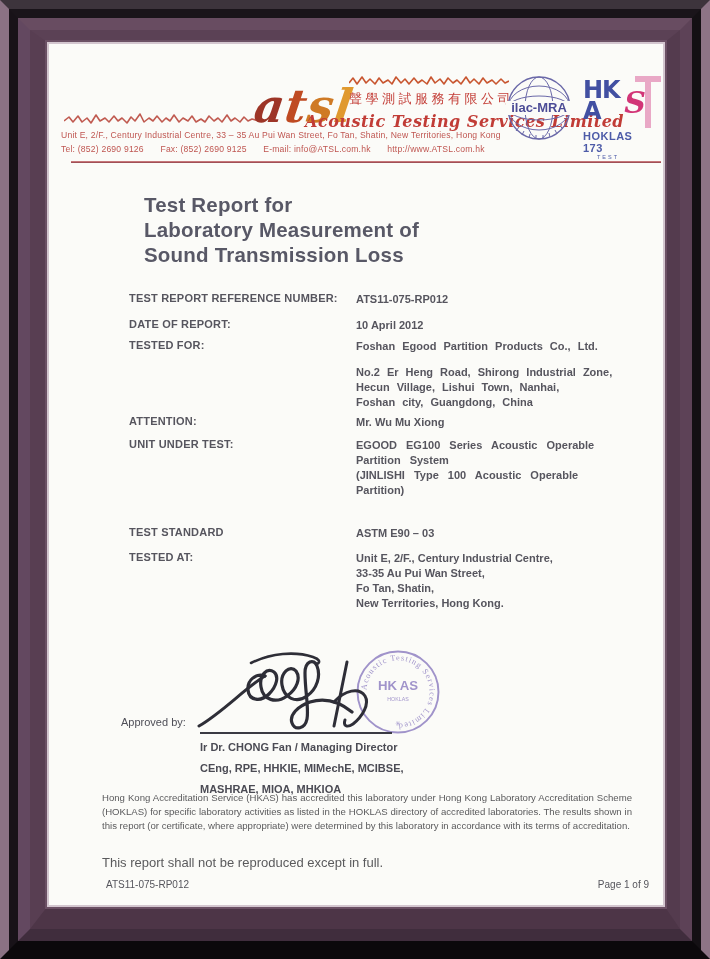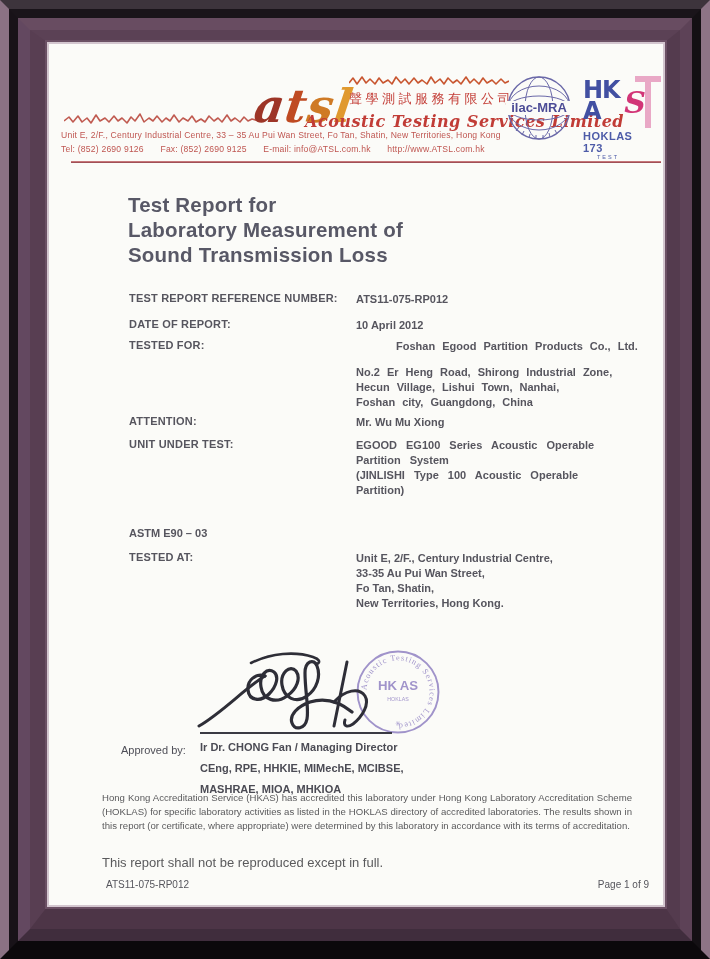--- a/index.html
+++ b/index.html
@@ -44,36 +44,36 @@
   .hkas-letters{font-weight:bold;color:#4250a2;font-size:24px;line-height:21px;
                 letter-spacing:-1px;font-family:"DejaVu Sans", sans-serif;position:relative;width:46px;}
   .hkas-s{position:absolute;right:-16px;top:8px;font-family:"DejaVu Serif", serif;font-style:italic;
           font-weight:bold;font-size:30px;color:#d23577;line-height:1;}
   .hkas-t{position:absolute;right:-22px;top:-4px;width:6px;height:52px;background:#e9a8c6;}
   .hkas-t:before{content:"";position:absolute;left:-10px;top:0;width:26px;height:6px;background:#e9a8c6;}
   .hoklas{margin-top:8px;font-size:11px;font-weight:bold;color:#4d5ba8;letter-spacing:0.5px;}
   .hoklas-test{font-size:5.5px;color:#4d5ba8;letter-spacing:2px;margin-left:14px;}
   
   .title{
-    left:79px;top:148px;font-size:20.5px;line-height:25px;font-weight:bold;
+    left:95px;top:148px;font-size:20.5px;line-height:25px;font-weight:bold;
     color:#585866;white-space:pre-line;letter-spacing:0.2px;
   }
   
   .field-row{left:80px;right:18px;display:flex;}
   .field-label{width:227px;flex:0 0 227px;font-size:11px;font-weight:bold;color:#56555e;letter-spacing:0.2px;}
   .field-value{flex:1;font-size:11px;line-height:15px;font-weight:bold;color:#56555e;white-space:pre-line;}
-  .fr1{top:248px;} .fr2{top:274px;} .fr3{top:295px;gap:40px;} .fr4{top:321px;justify-content:center;}
+  .fr1{top:248px;} .fr2{top:274px;} .fr3{top:295px;} .fr4{top:321px;justify-content:center;}
   .fr5{top:371px;} .fr6{top:394px;} .fr7{top:482px;} .fr8{top:507px;}
   .fr3 .field-value{word-spacing:4px;}
   .fr4 .field-value{word-spacing:4px;}
   .fr6 .field-value{word-spacing:6px;}
   
   .stamp{left:305px;top:604px;width:88px;height:88px;opacity:0.8;z-index:1;}
   .signature{left:146px;top:606px;width:216px;height:84px;z-index:2;}
-  .approved-by{left:72px;top:672px;font-size:11px;color:#4e4e57;margin-top:28px;}
+  .approved-by{left:72px;top:672px;font-size:11px;color:#4e4e57;}
   .sig-line{left:151px;top:688px;width:192px;height:2px;background:#3a3a43;z-index:3;}
   .sig-name{left:151px;top:693px;font-size:11px;line-height:21px;font-weight:bold;color:#4b4b54;white-space:pre-line;}
   
   .accreditation{
     left:53px;top:747px;width:530px;font-size:9.6px;line-height:14px;color:#5a5a5c;
     text-align:justify;
   }
   .repro-note{left:53px;top:811px;font-size:13px;color:#5a5a5c;}
   .bottom-row{left:57px;right:14px;top:835px;display:flex;justify-content:space-between;
               font-size:10px;color:#55555c;}
@@ -173,20 +173,21 @@
     <div class="field-value">Mr. Wu Mu Xiong</div>
   </div>
   <div class="abs field-row fr6">
     <div class="field-label">UNIT UNDER TEST:</div>
     <div class="field-value">EGOOD EG100 Series Acoustic Operable
 Partition System
 (JINLISHI Type 100 Acoustic Operable
 Partition)</div>
   </div>
   <div class="abs field-row fr7">
+    <div class="field-label">TEST STANDARD</div>
     <div class="field-value">ASTM E90 – 03</div>
   </div>
   <div class="abs field-row fr8">
     <div class="field-label">TESTED AT:</div>
     <div class="field-value">Unit E, 2/F., Century Industrial Centre,
 33-35 Au Pui Wan Street,
 Fo Tan, Shatin,
 New Territories, Hong Kong.</div>
   </div>
 

